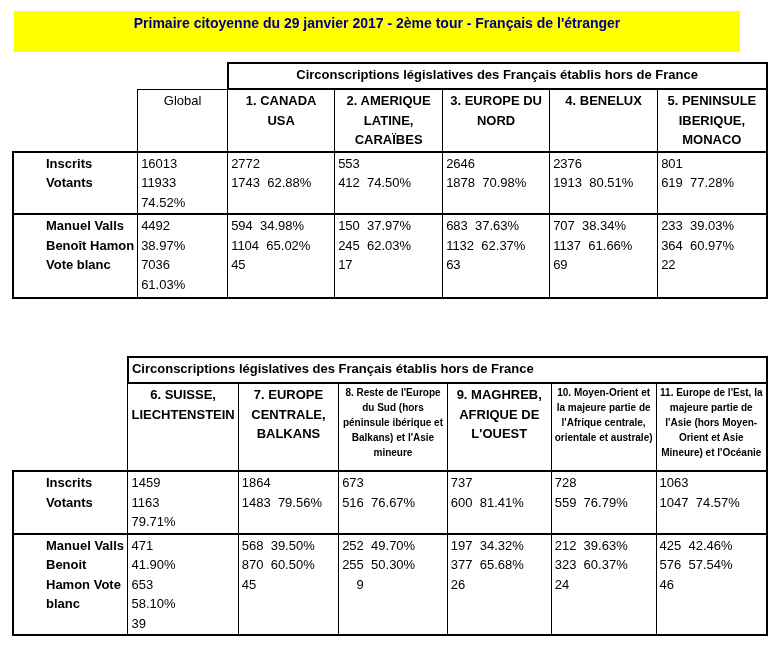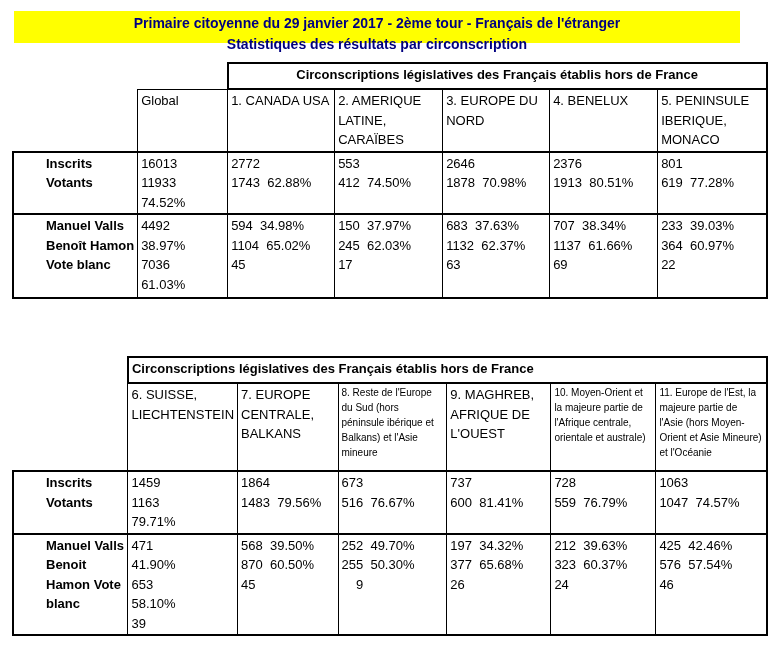--- a/index.html
+++ b/index.html
@@ -2,21 +2,21 @@
 <html><head>
 <meta charset="utf-8">
 <style>
   html,body { margin:0; padding:0; background:#ffffff; }
   #page {
     position:relative; width:768px; height:647px; background:#ffffff;
     font-family:"Liberation Sans", sans-serif; color:#000;
   }
   
   #banner {
-    position:absolute; left:14px; top:11px; width:726px; height:32px;
+    position:absolute; left:14px; top:11px; width:726px; height:41px;
     background:#ffff00; color:#000080; font-weight:bold; font-size:14px;
     text-align:center; line-height:21px; padding-top:2px; box-sizing:border-box;
   }
   
   table.t { border-collapse:collapse; table-layout:fixed; position:absolute; }
   #t1 { left:12px; top:62px; }
   #t2 { left:12px; top:356px; }
   table.t td {
     vertical-align:top; padding:1px 3px; font-size:13px; line-height:1.5;
     overflow:hidden; box-sizing:border-box;
@@ -24,27 +24,27 @@
   td.nob { border:none; }
   
   td.gh {
     border:2px solid #000; font-weight:bold; font-size:14px;
     text-align:center; vertical-align:middle; padding:2px 3px;
   }
   #t2 td.gh { text-align:left; }
   
   td.ch {
     border:1px solid #000; border-top:2px solid #000; border-bottom:2px solid #000;
-    font-size:11px; padding-top:3px; line-height:1.45;
+    font-size:11px; text-align:center; padding-top:3px; line-height:1.45;font-weight:bold;
   }
   td.ch.sm { font-size:10px; }
   td.ch.last, td.data.last, td.ghl { border-right:2px solid #000; }
   
   td.glob {
-    border:1px solid #000; font-size:14px; text-align:left; padding-top:2px;
+    border:1px solid #000; font-size:14px; text-align:center; padding-top:2px;
   }
   
   td.lab {
     border:1px solid #000; border-left:2px solid #000;
     border-top:2px solid #000; border-bottom:2px solid #000;
     white-space:pre; font-size:13px;
   }
   td.lab.b { font-weight:bold;padding-left:32px; }
   
   td.data {
@@ -53,21 +53,20 @@
   }
   td.data.num { font-weight:bold; text-align:center; }
 </style>
 </head>
 <body>
 
 <div id="page">
 
   <div id="banner">
     <div>Primaire citoyenne du 29 janvier 2017 - 2ème tour - Français de l'étranger</div>
-    <div>Statistiques des résultats par circonscription</div>
   </div>
 
   <table class="t" id="t1">
     <colgroup>
       <col style="width:116px">
         <col style="width:90px">
         <col style="width:107px">
       <col style="width:108px">
         <col style="width:107px">
         <col style="width:108px">

